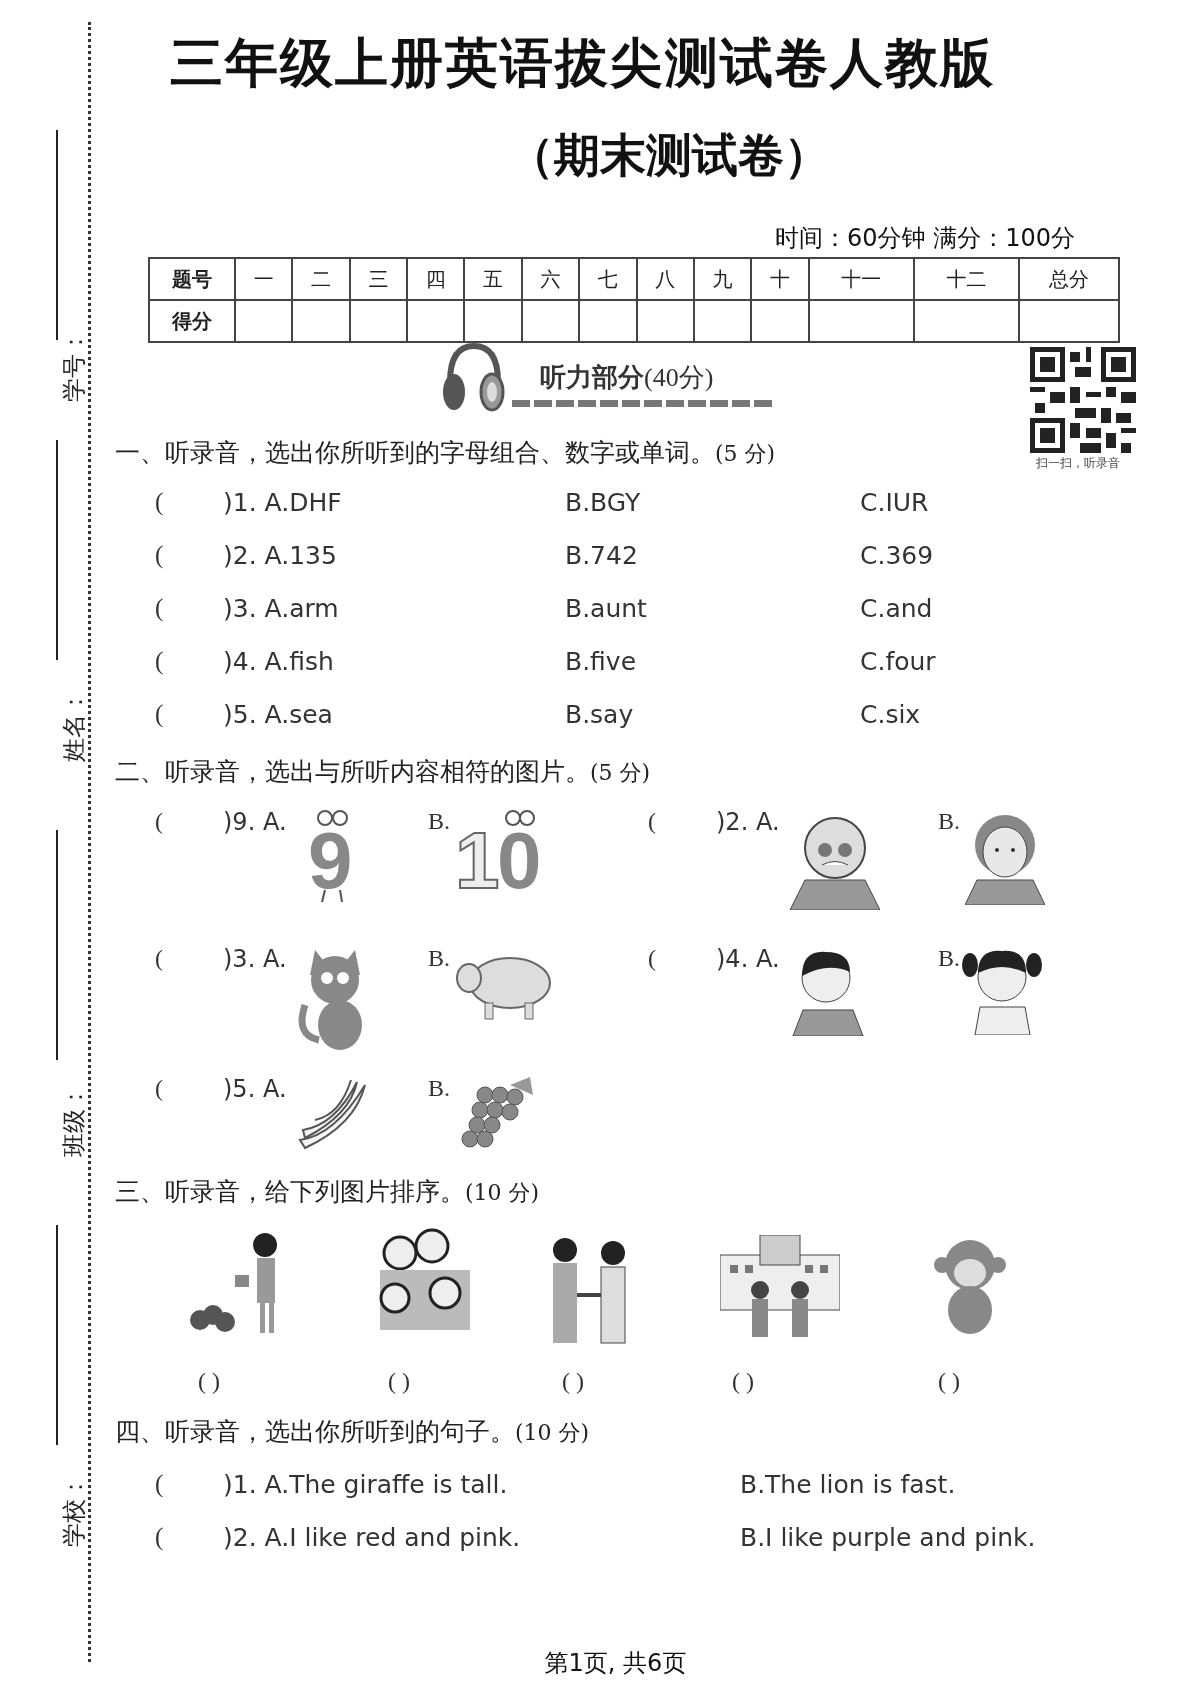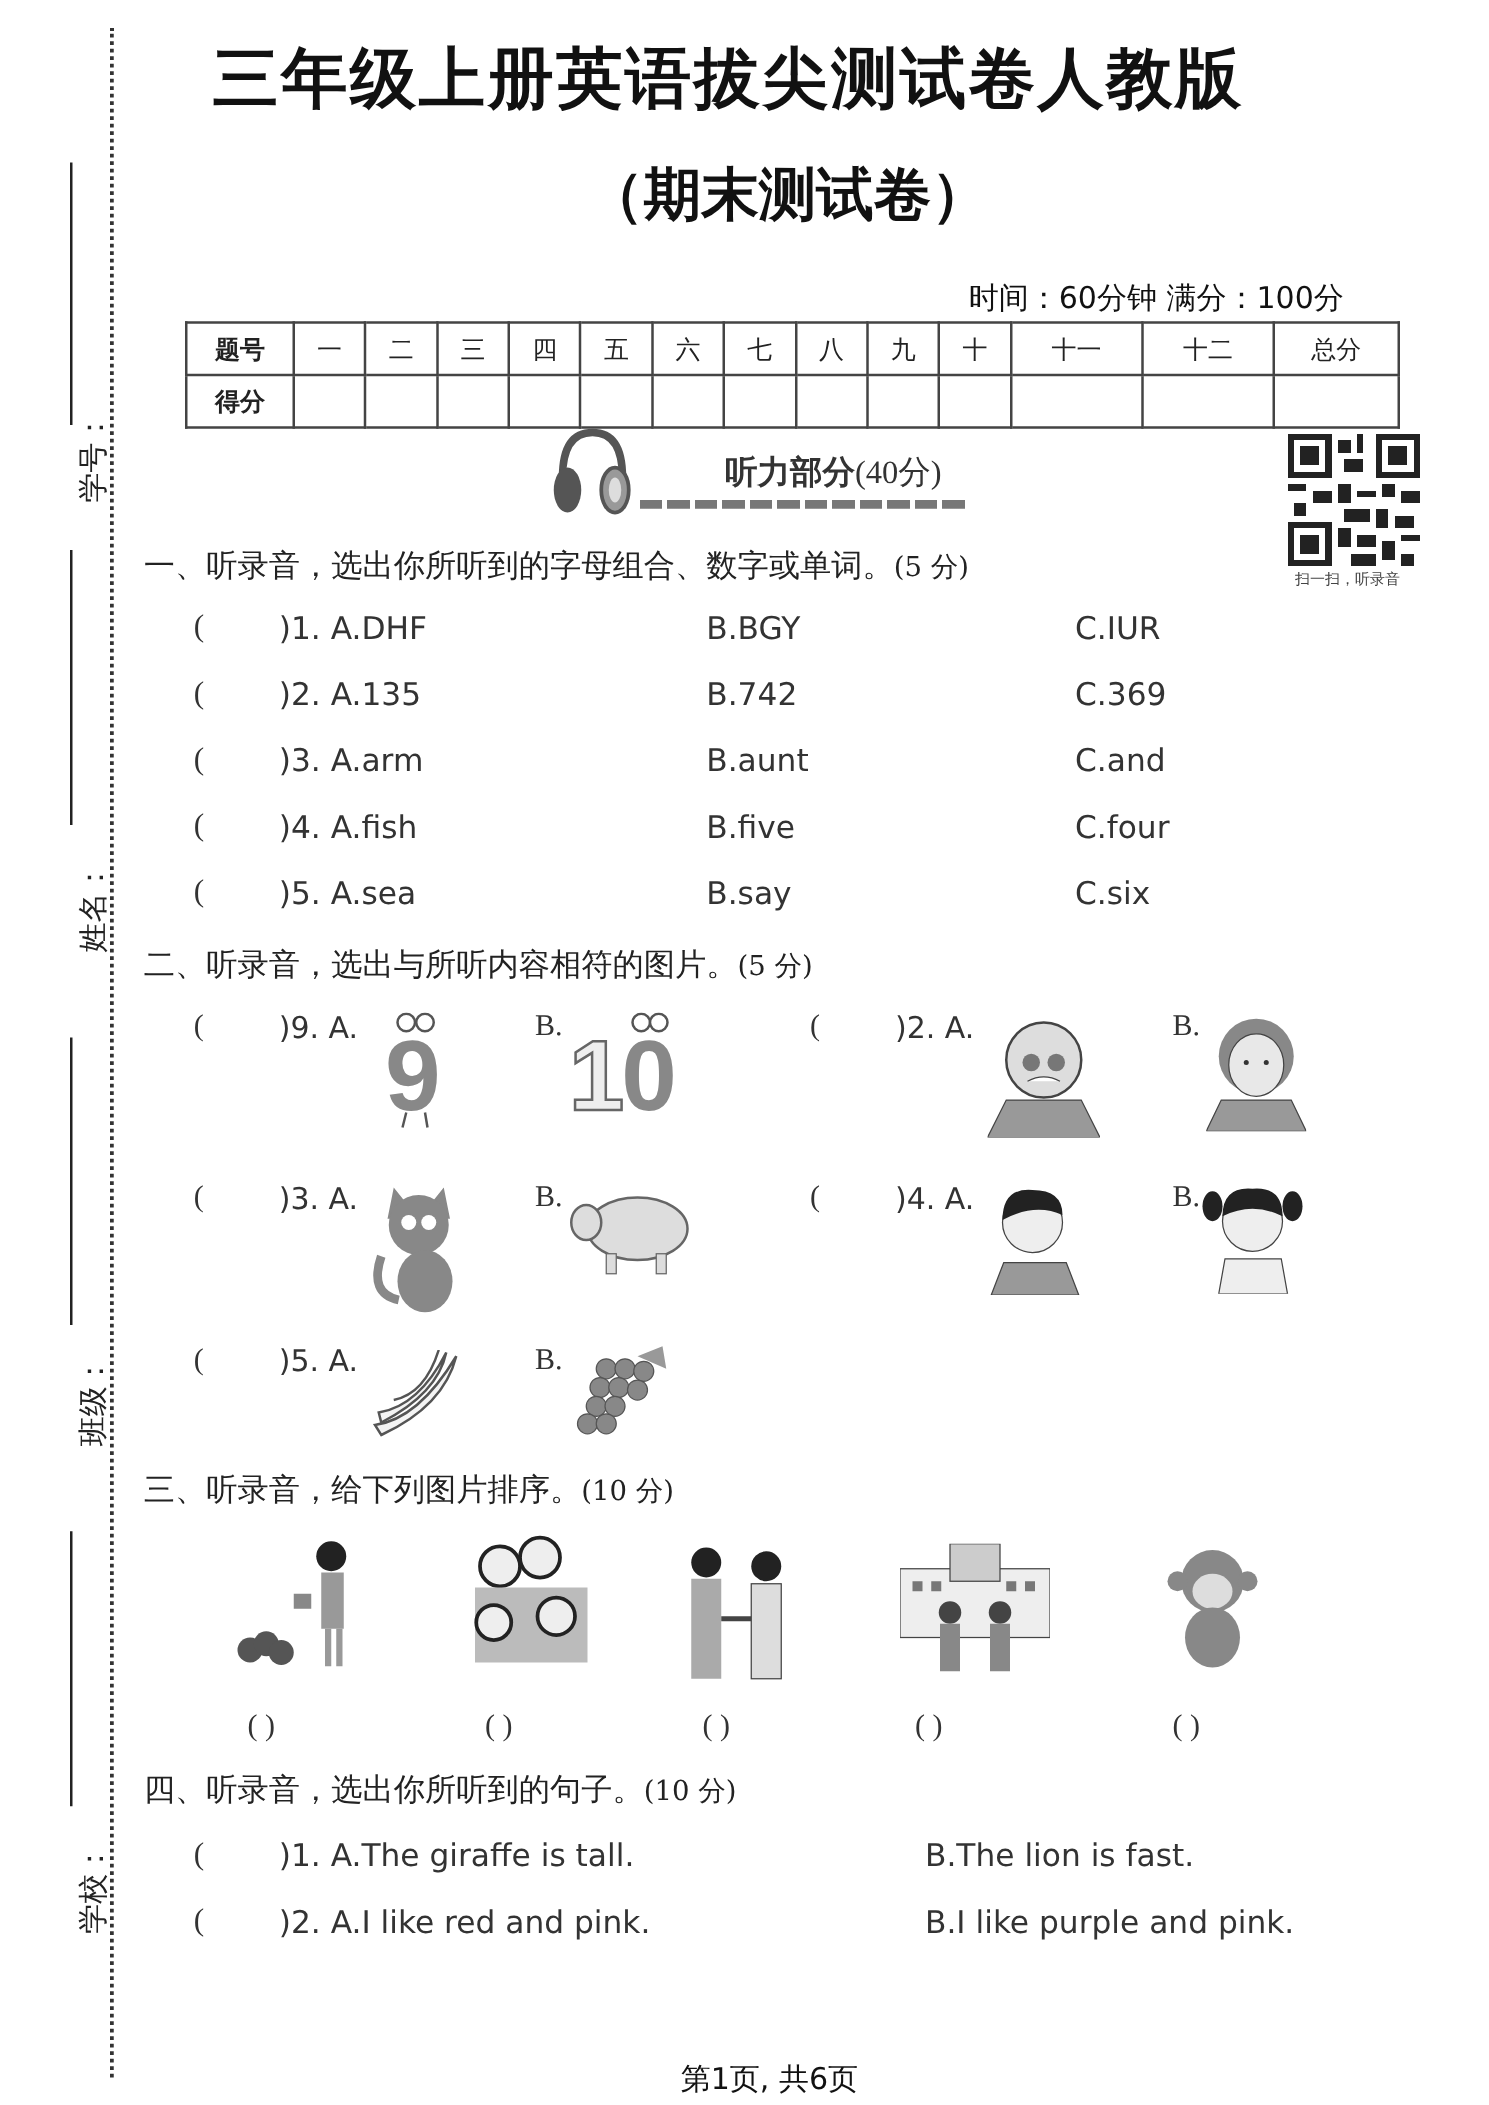--- a/index.html
+++ b/index.html
@@ -5,28 +5,28 @@
   html, body { margin:0; padding:0; background:#fff; }
   body { width:1191px; height:1684px; position:relative; overflow:hidden;
          font-family:"DejaVu Sans","Liberation Sans",sans-serif; color:#222; }
   .dash-line { position:absolute; left:88px; top:22px; width:0; height:1640px;
                border-left:3px dotted #333; }
   .side-label { position:absolute; left:38px; font-size:24px; color:#222;
                 transform:rotate(-90deg); transform-origin:center; white-space:nowrap; }
   .side-rule { position:absolute; left:56px; width:2px; background:#222; }
   .title { position:absolute; top:28px; left:170px; width:960px; 
            font-size:53px; font-weight:bold; letter-spacing:2px; color:#111; }
-  .subtitle { position:absolute; top:125px; left:430px; width:400px; text-align:center;
+  .subtitle { position:absolute; top:125px; left:430px; width:400px; text-align:right;
               font-size:46px; color:#111; font-weight:bold; }
   .timing { position:absolute; top:222px; left:775px; font-size:24px; color:#111; }
   table.score { position:absolute; top:257px; left:148px; width:972px;
                 border-collapse:collapse; font-size:20px;border-radius:10px; }
   table.score td { border:2px solid #444; text-align:center; height:38px; color:#222; }
   table.score td.first { width:82px; font-weight:bold; }
-  .listen-head { position:absolute; top:360px; left:540px; font-size:26px; color:#333;margin-left:40px; }
+  .listen-head { position:absolute; top:360px; left:540px; font-size:26px; color:#333; }
   .listen-bar { position:absolute; top:400px; left:512px; width:262px; height:7px;
                 background:repeating-linear-gradient(90deg,#777 0 18px,#fff 18px 22px); }
   .headphones { position:absolute; top:342px; left:440px; width:68px; height:70px; }
   .qr { position:absolute; top:347px; left:1030px; width:106px; height:106px; }
   .qr-cap { position:absolute; top:455px; left:1036px; font-size:12px; color:#444; }
   .sec { position:absolute; left:115px; font-size:25px; color:#222; }
   .sec .pts { font-family:"DejaVu Serif","Liberation Serif",serif; font-size:22px; }
   .row { position:absolute; left:155px; font-size:25px; color:#333; width:960px; height:34px; }
   .row .br { position:absolute; left:0; font-family:"Liberation Serif",serif; }
   .row .num { position:absolute; left:68px; }

